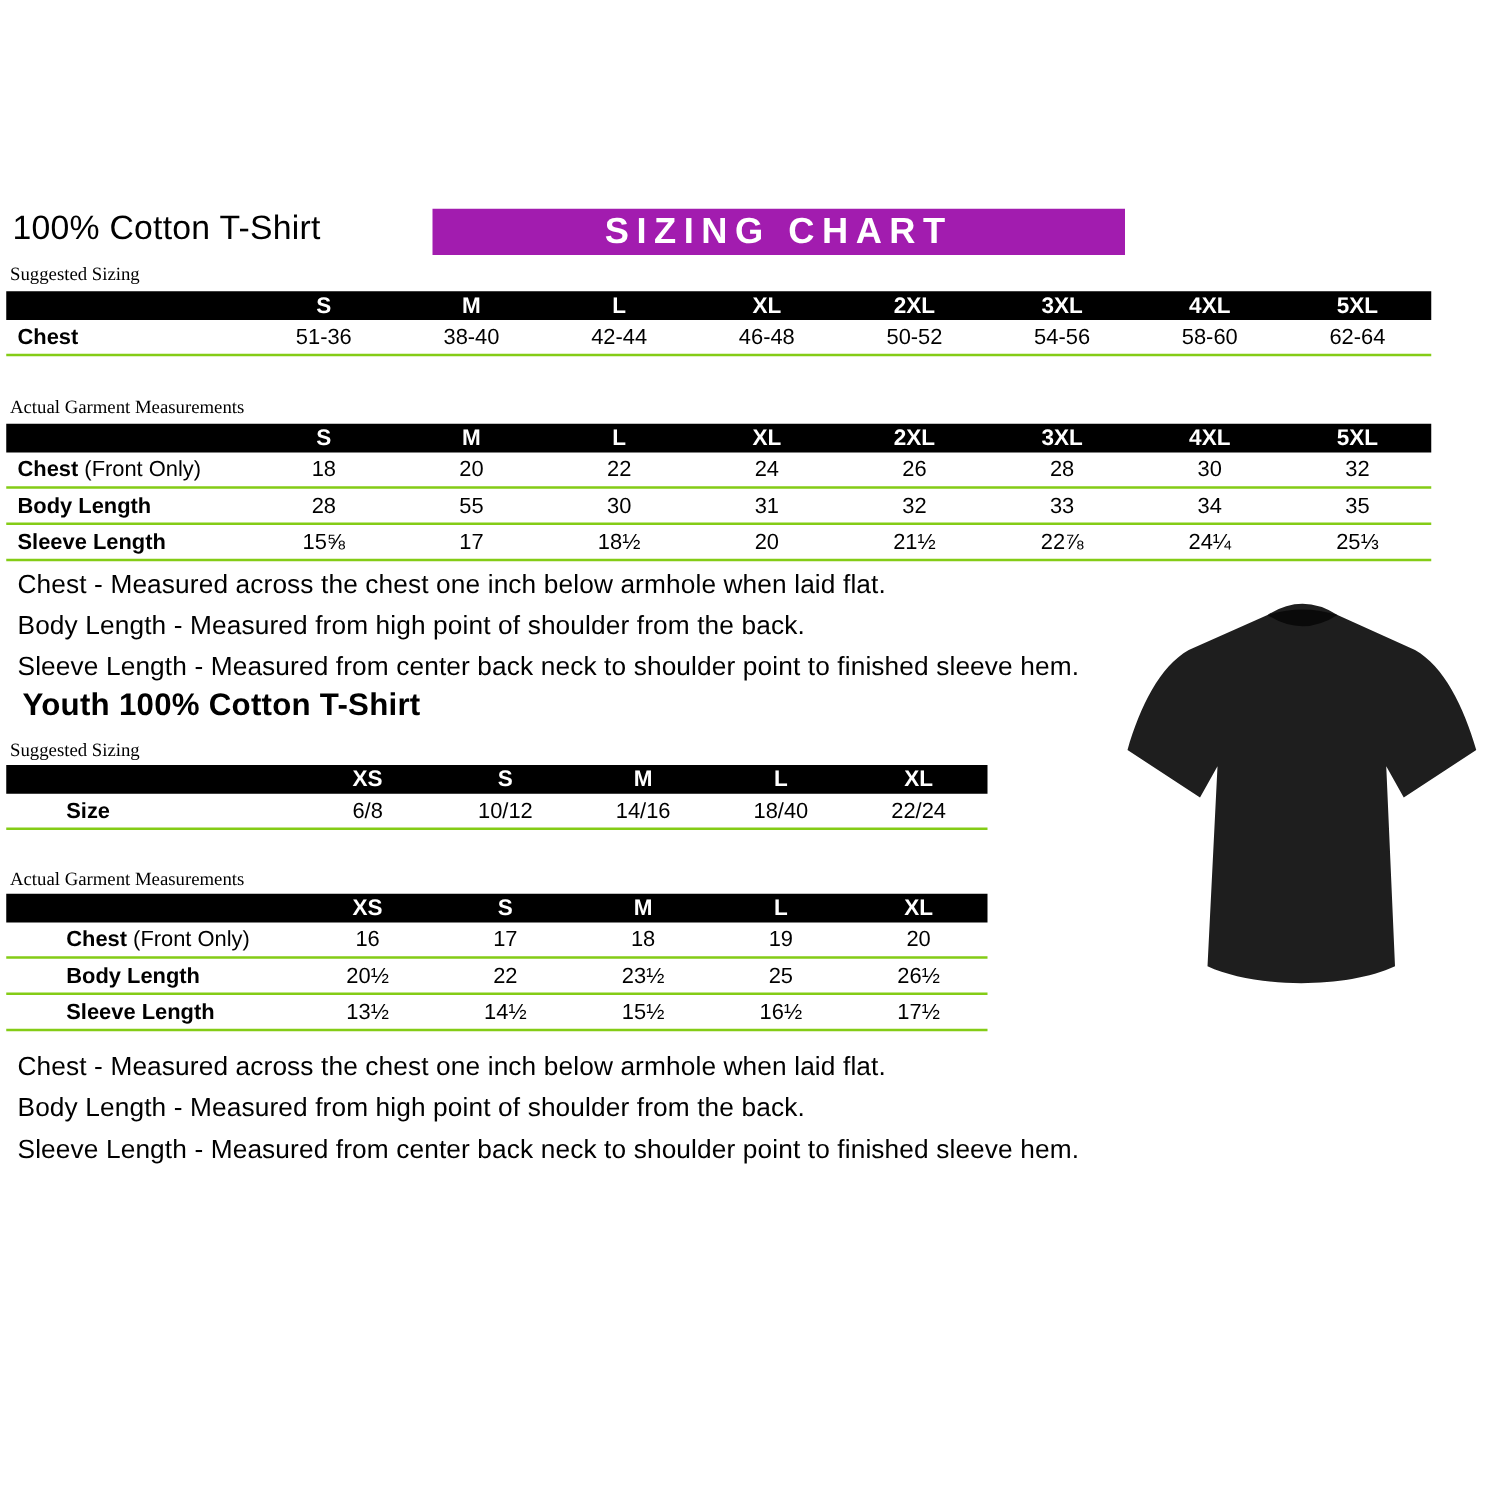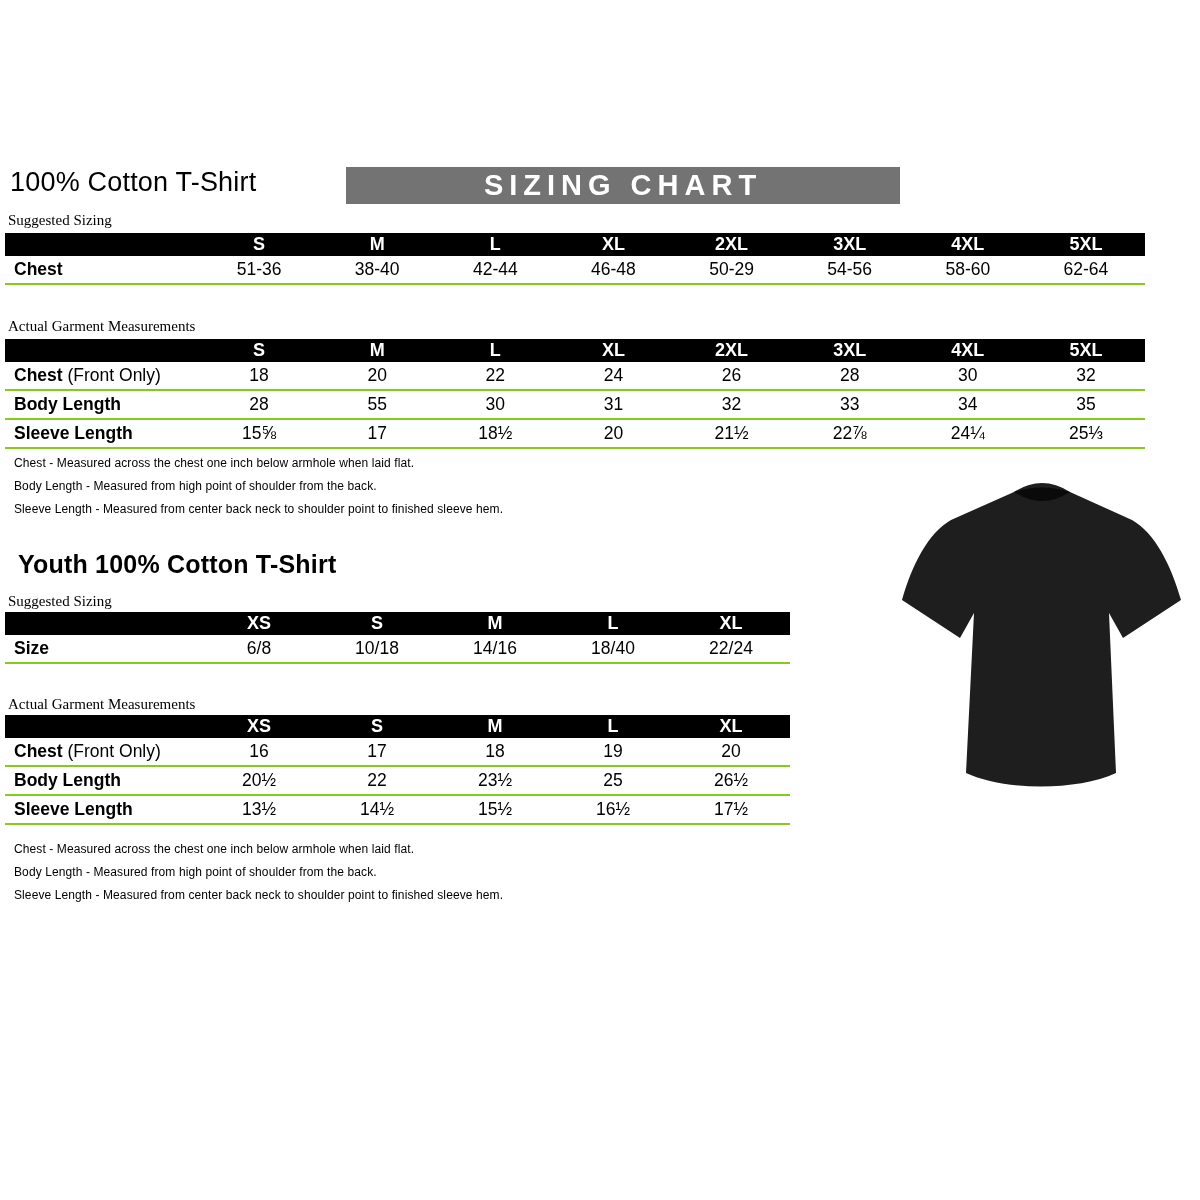--- a/index.html
+++ b/index.html
@@ -11,46 +11,46 @@
     color:#000;
     font-family:"Liberation Sans", sans-serif;
     overflow:hidden;
   }
   .abs { position:absolute; }
 
   .title-adult { font-size:27px; font-weight:400; letter-spacing:0.2px; }
   .title-youth { font-size:25px; font-weight:700; letter-spacing:0.2px; }
 
   .banner {
-    background:#737373; color:#fff;
+    background:#a21caf; color:#fff;
     width:554px; height:37px;
     display:flex; align-items:center; justify-content:center;
     font-weight:700; font-size:29px; letter-spacing:6px;
   }
 
   .section-label { font-size:15px;font-family:Liberation Serif, serif; }
 
   .w-adult { width:1140px; }
   .w-youth { width:785px; }
 
   .trow { display:grid; align-items:center; }
   .cols-8 { grid-template-columns:195px repeat(8, 1fr); }
-  .cols-5 { grid-template-columns:195px repeat(5, 1fr); }
+  .cols-5 { grid-template-columns:195px repeat(5, 1fr);padding-left:39px; }
 
   .trow.head {
     background:#000; color:#fff;
     height:23px; font-weight:700; font-size:18px;
   }
   .trow.body { height:29px; font-size:17.5px; }
   .trow .cell { text-align:center; }
   .trow .lbl  { text-align:left; padding-left:9px; font-weight:700; }
   .lbl .suffix { font-weight:400; }
   .line { border-bottom:2px solid #84cc16; }
 
-  .note { font-size:12px; margin-bottom:9px; letter-spacing:0.1px; }
+  .note { font-size:21px; margin-bottom:9px; letter-spacing:0.1px; }
 
   .tshirt-wrap { left:893px; top:470px; width:298px; height:338px; }
 </style>
 </head>
 <body>
 
 <div class="page">
 
   <h1 class="abs title-adult" style="left:10px; top:167px;">100% Cotton T-Shirt</h1>
   <div class="abs banner" style="left:346px; top:167px;">
@@ -70,21 +70,21 @@
       <div class="cell">3XL</div>
       <div class="cell">4XL</div>
       <div class="cell">5XL</div>
     </div>
     <div class="trow body cols-8 line">
       <div class="cell lbl">Chest</div>
       <div class="cell">51-36</div>
       <div class="cell">38-40</div>
       <div class="cell">42-44</div>
       <div class="cell">46-48</div>
-      <div class="cell">50-29</div>
+      <div class="cell">50-52</div>
       <div class="cell">54-56</div>
       <div class="cell">58-60</div>
       <div class="cell">62-64</div>
     </div>
   </div>
 
   <div class="abs section-label" style="left:8px; top:318px;">Actual Garment Measurements</div>
 
   <div class="abs w-adult" style="left:5px; top:339px;">
     <div class="trow head cols-8">
@@ -148,21 +148,21 @@
       <div class="cell lbl"></div>
       <div class="cell">XS</div>
       <div class="cell">S</div>
       <div class="cell">M</div>
       <div class="cell">L</div>
       <div class="cell">XL</div>
     </div>
     <div class="trow body cols-5 line">
       <div class="cell lbl">Size</div>
       <div class="cell">6/8</div>
-      <div class="cell">10/18</div>
+      <div class="cell">10/12</div>
       <div class="cell">14/16</div>
       <div class="cell">18/40</div>
       <div class="cell">22/24</div>
     </div>
   </div>
 
   <div class="abs section-label" style="left:8px; top:696px;">Actual Garment Measurements</div>
 
   <div class="abs w-youth" style="left:5px; top:715px;">
     <div class="trow head cols-5">

